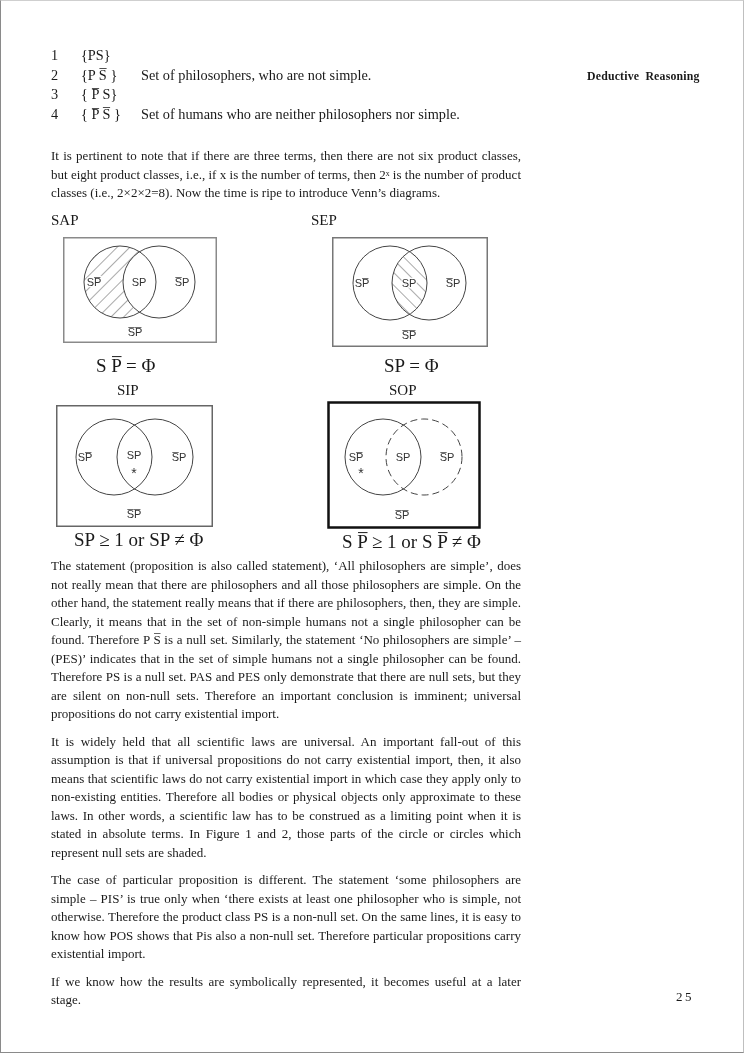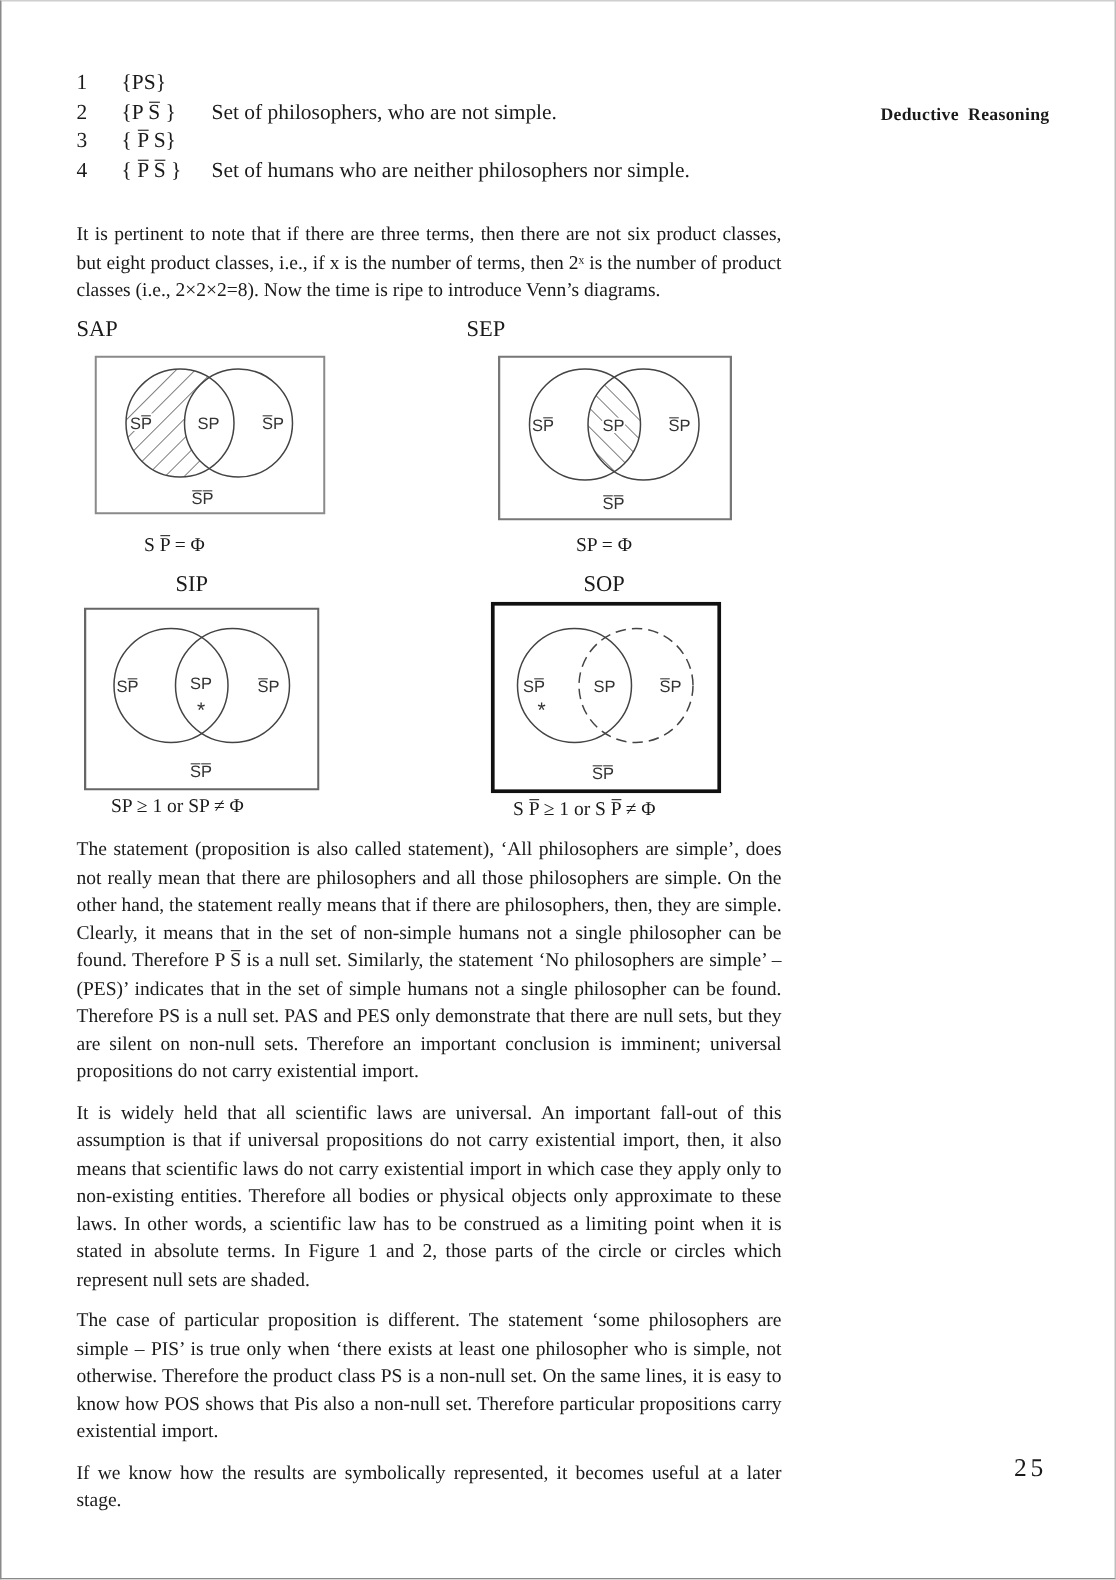--- a/index.html
+++ b/index.html
@@ -9,41 +9,41 @@
     font-family:"Liberation Serif", serif; color:#1a1a1a;
     border-left:1px solid #8a8a8a; border-bottom:1px solid #8a8a8a;
     border-top:1px solid #cfcfcf; border-right:1px solid #bfbfbf;
     box-sizing:border-box;
   }
   .running-head {
     position:absolute; top:50px; left:586px; width:130px;
     font-size:11.8px; font-weight:bold; letter-spacing:.2px; word-spacing:3px;margin-top:18px;
   }
   .page-number {
-    position:absolute; top:968px; left:675px;
-    font-size:17px; letter-spacing:2.5px;
+    position:absolute; top:988px; left:675px;
+    font-size:13px; letter-spacing:2.5px;
   }
   .plist { position:absolute; top:46px; left:50px; width:520px; font-size:14.3px; }
   .plist-row { display:flex; align-items:baseline; height:19.7px; }
   .pl-num  { width:30px; }
   .pl-set  { width:60px; white-space:nowrap; }
   .pl-desc { flex:1; }
   .para {
     position:absolute; left:50px; width:470px;
     font-size:13px; line-height:18.5px; text-align:justify;
   }
   .intro { top:133px; }
   .flow  { top:556px; }
   .flow p { margin:0 0 9px 0; }
   .diagram-title { position:absolute; font-size:15px; }
   #sap-title { top:211px; left:50px; }
   #sep-title { top:211px; left:310px; }
   #sip-title { top:381px; left:116px; }
   #sop-title { top:381px; left:388px; }
-  .formula { position:absolute; font-size:13px; white-space:nowrap;text-align:center; }
+  .formula { position:absolute; font-size:19px; white-space:nowrap;text-align:center; }
   #sap-formula { top:354px; left:95px; }
   #sep-formula { top:354px; left:383px; }
   #sip-formula { top:528px; left:73px; }
   #sop-formula { top:530px; left:341px; }
   svg.venn { position:absolute; }
   #sap-svg { left:62px;  top:236px; }
   #sep-svg { left:331px; top:236px; }
   #sip-svg { left:55px;  top:404px; }
   #sop-svg { left:326px; top:400px; }
   svg.venn text {

